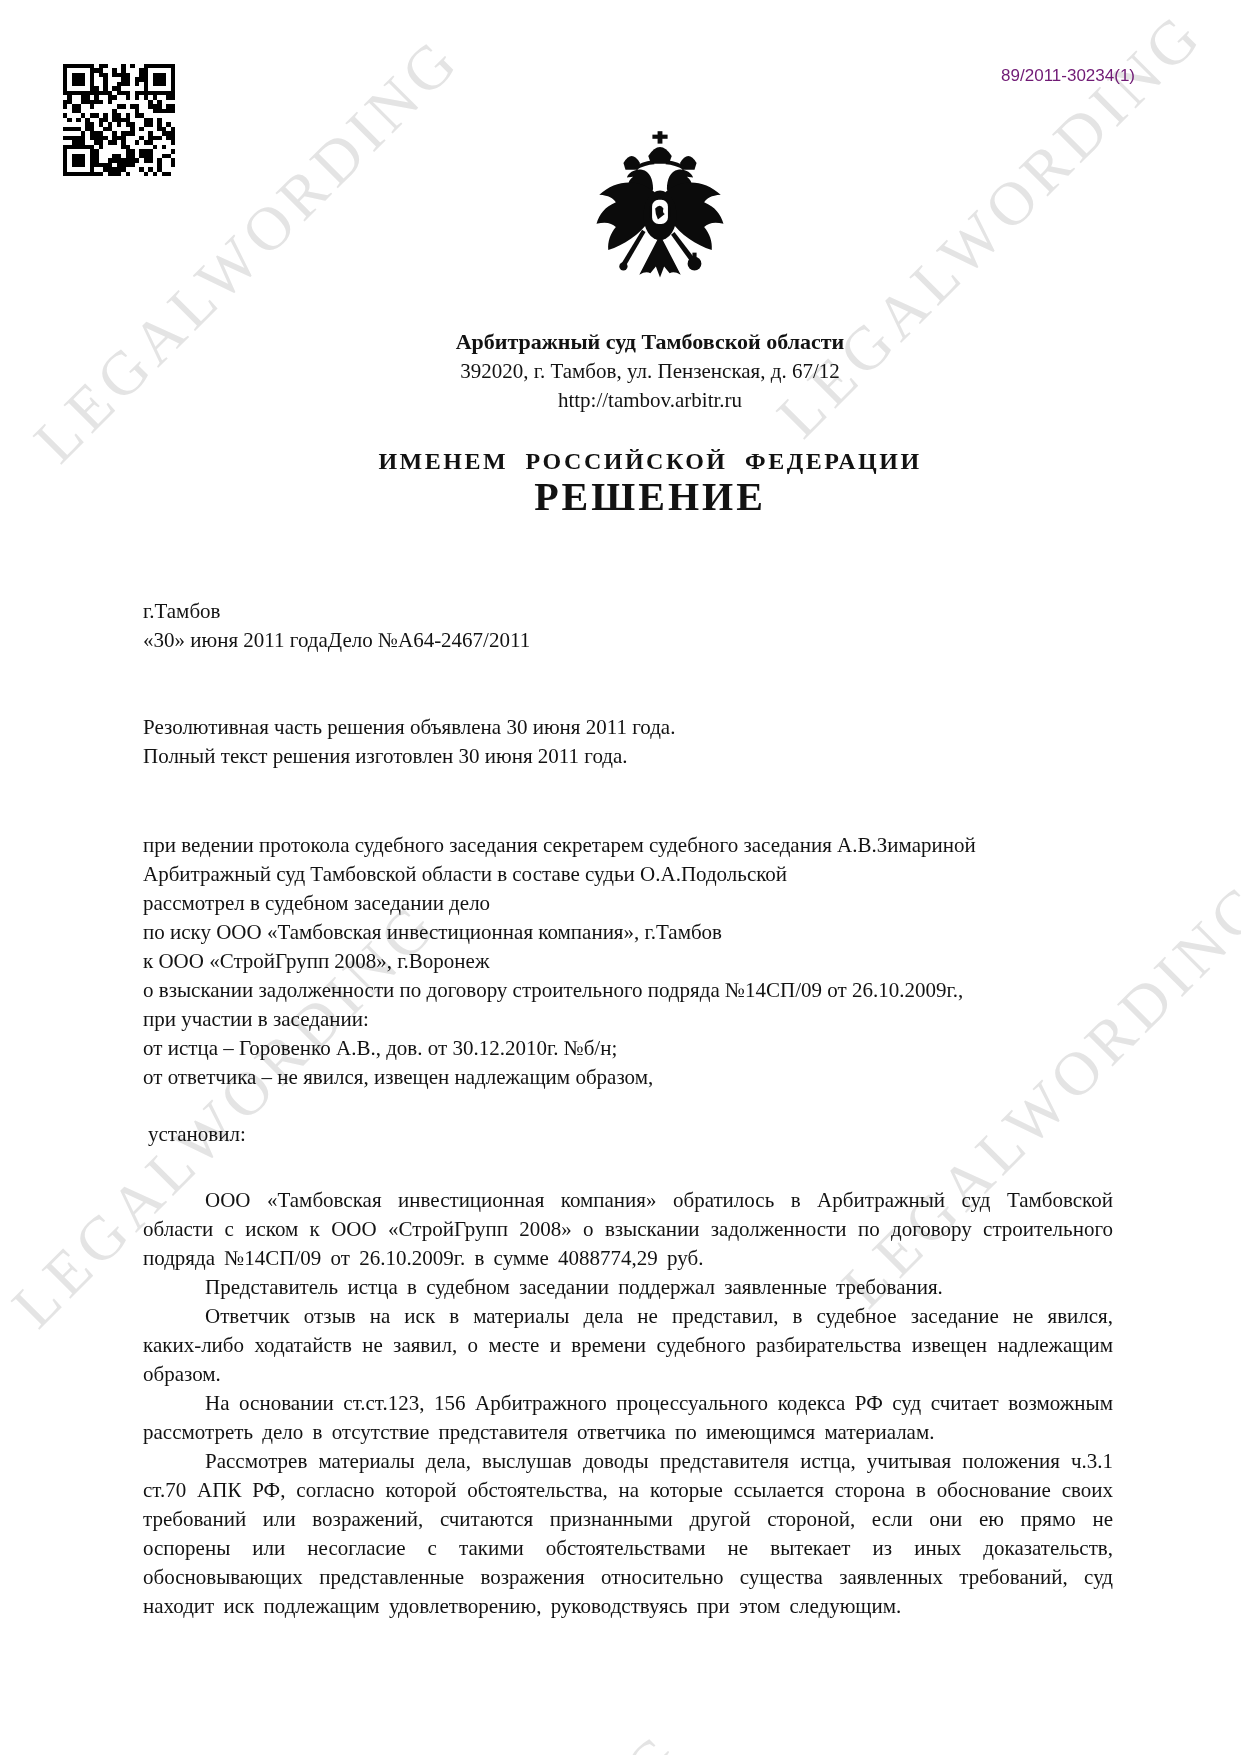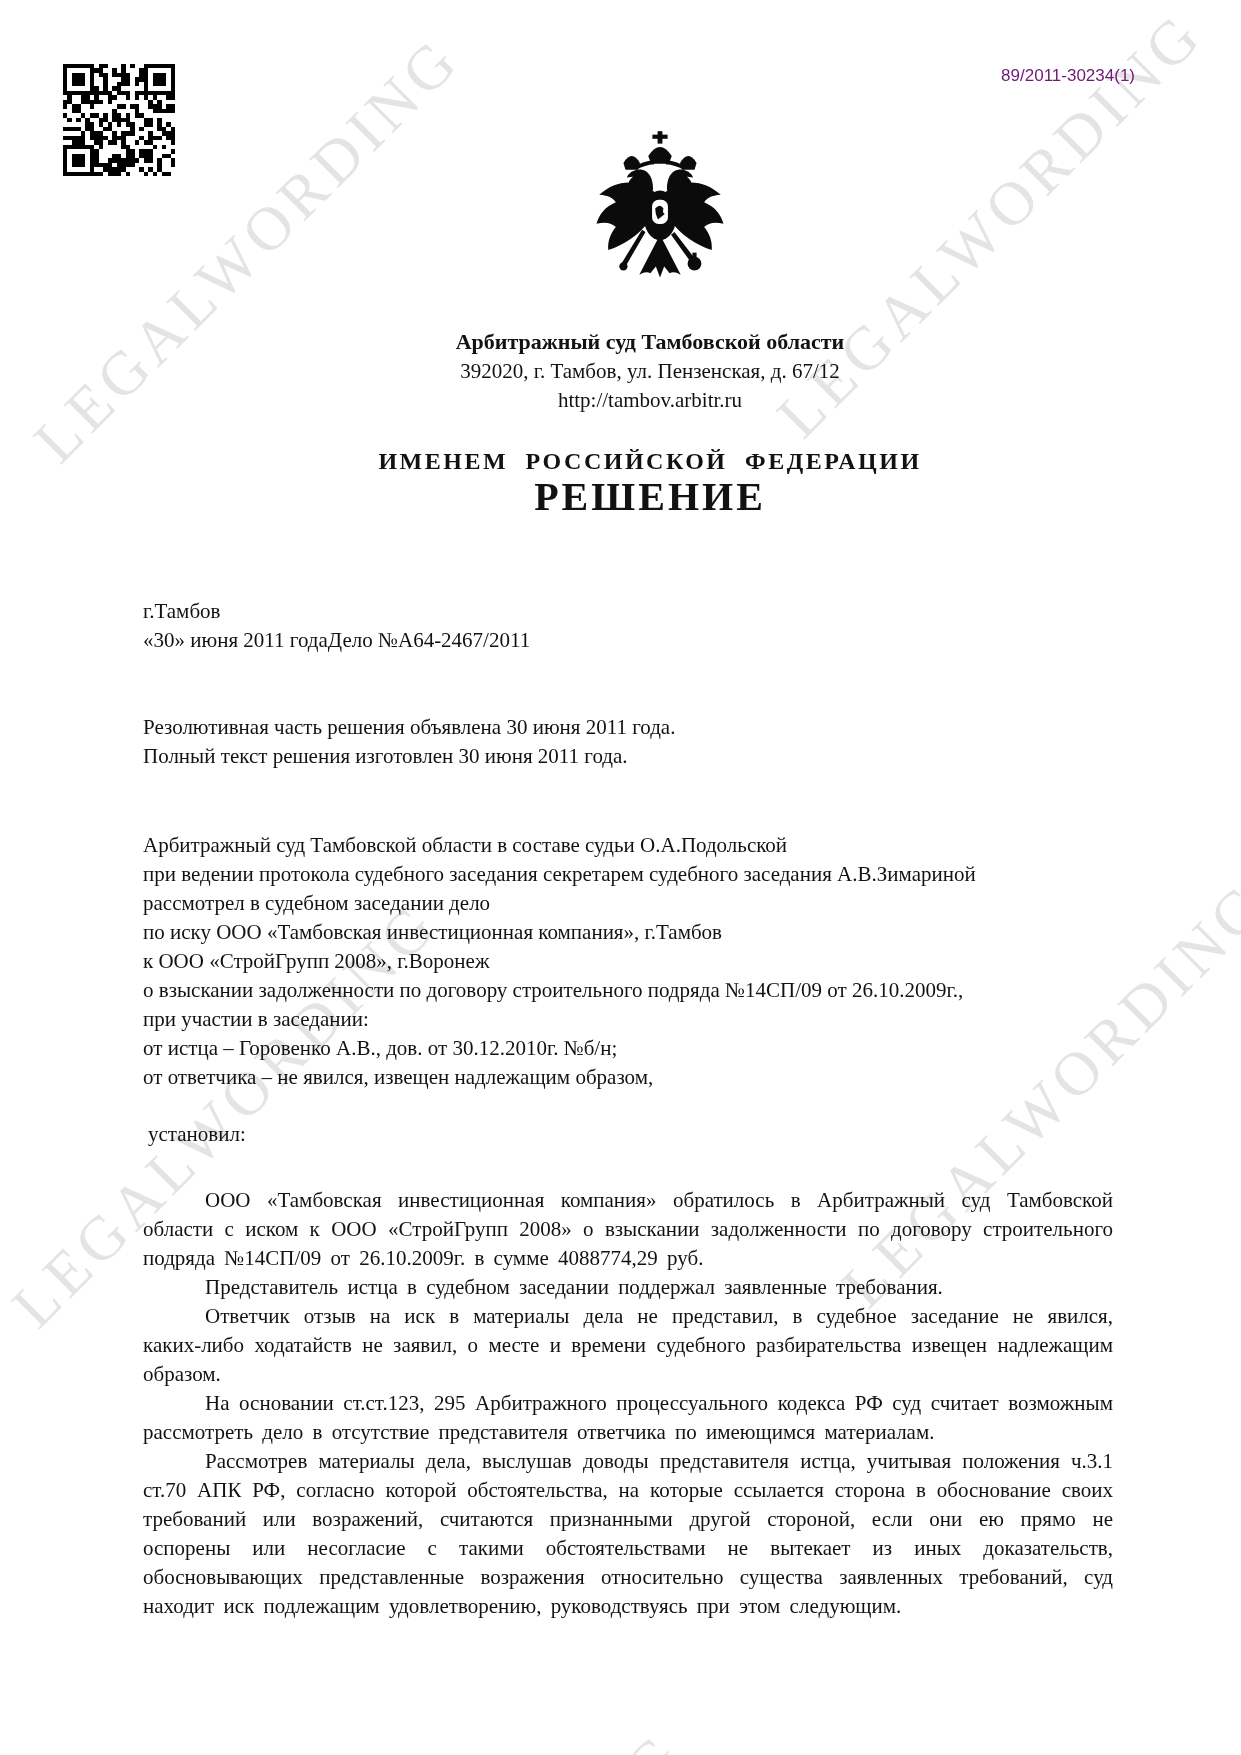--- a/index.html
+++ b/index.html
@@ -364,34 +364,34 @@
       <span>Дело №А64-2467/2011</span>
     </div>
   </div>
 
   <div class="textcol resolution-block">
     <div>Резолютивная часть решения объявлена 30 июня 2011 года.</div>
     <div>Полный текст решения изготовлен 30 июня 2011 года.</div>
   </div>
 
   <div class="textcol composition-block">
+    <div>при ведении протокола судебного заседания секретарем судебного заседания А.В.Зимариной</div>
     <div>Арбитражный суд Тамбовской области в составе судьи О.А.Подольской</div>
-    <div>при ведении протокола судебного заседания секретарем судебного заседания А.В.Зимариной</div>
     <div>рассмотрел в судебном заседании дело</div>
     <div>по иску ООО «Тамбовская инвестиционная компания», г.Тамбов</div>
     <div>к ООО «СтройГрупп 2008», г.Воронеж</div>
     <div>о взыскании задолженности по договору строительного подряда №14СП/09 от 26.10.2009г.,</div>
     <div>при участии в заседании:</div>
     <div>от истца – Горовенко А.В., дов. от 30.12.2010г. №б/н;</div>
     <div>от ответчика – не явился, извещен надлежащим образом,</div>
   </div>
 
   <div class="textcol ustanovil">установил:</div>
 
   <div class="textcol body-paragraphs">
     <p>ООО «Тамбовская инвестиционная компания» обратилось в Арбитражный суд Тамбовской области с иском к ООО «СтройГрупп 2008» о взыскании задолженности по договору строительного подряда №14СП/09 от 26.10.2009г. в сумме 4088774,29 руб.</p>
     <p>Представитель истца в судебном заседании поддержал заявленные требования.</p>
     <p>Ответчик отзыв на иск в материалы дела не представил, в судебное заседание не явился, каких-либо ходатайств не заявил, о месте и времени судебного разбирательства извещен надлежащим образом.</p>
-    <p>На основании ст.ст.123, 295 Арбитражного процессуального кодекса РФ суд считает возможным рассмотреть дело в отсутствие представителя ответчика по имеющимся материалам.</p>
+    <p>На основании ст.ст.123, 156 Арбитражного процессуального кодекса РФ суд считает возможным рассмотреть дело в отсутствие представителя ответчика по имеющимся материалам.</p>
     <p>Рассмотрев материалы дела, выслушав доводы представителя истца, учитывая положения ч.3.1 ст.70 АПК РФ, согласно которой обстоятельства, на которые ссылается сторона в обоснование своих требований или возражений, считаются признанными другой стороной, если они ею прямо не оспорены или несогласие с такими обстоятельствами не вытекает из иных доказательств, обосновывающих представленные возражения относительно существа заявленных требований, суд находит иск подлежащим удовлетворению, руководствуясь при этом следующим.</p>
   </div>
 
 </div>
 
 </body></html>

